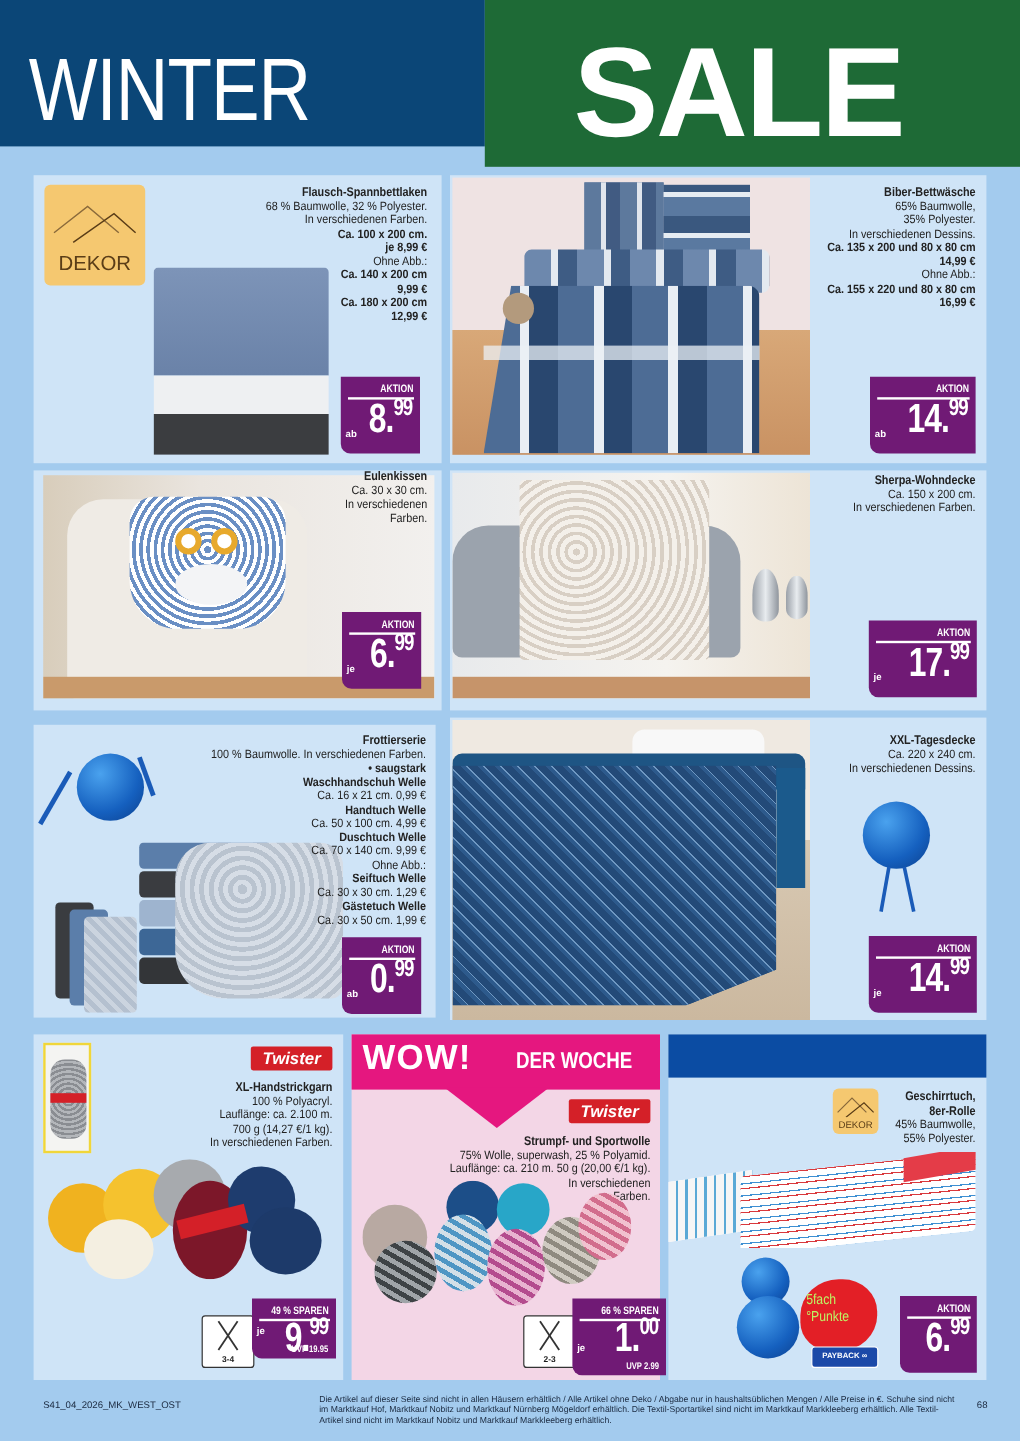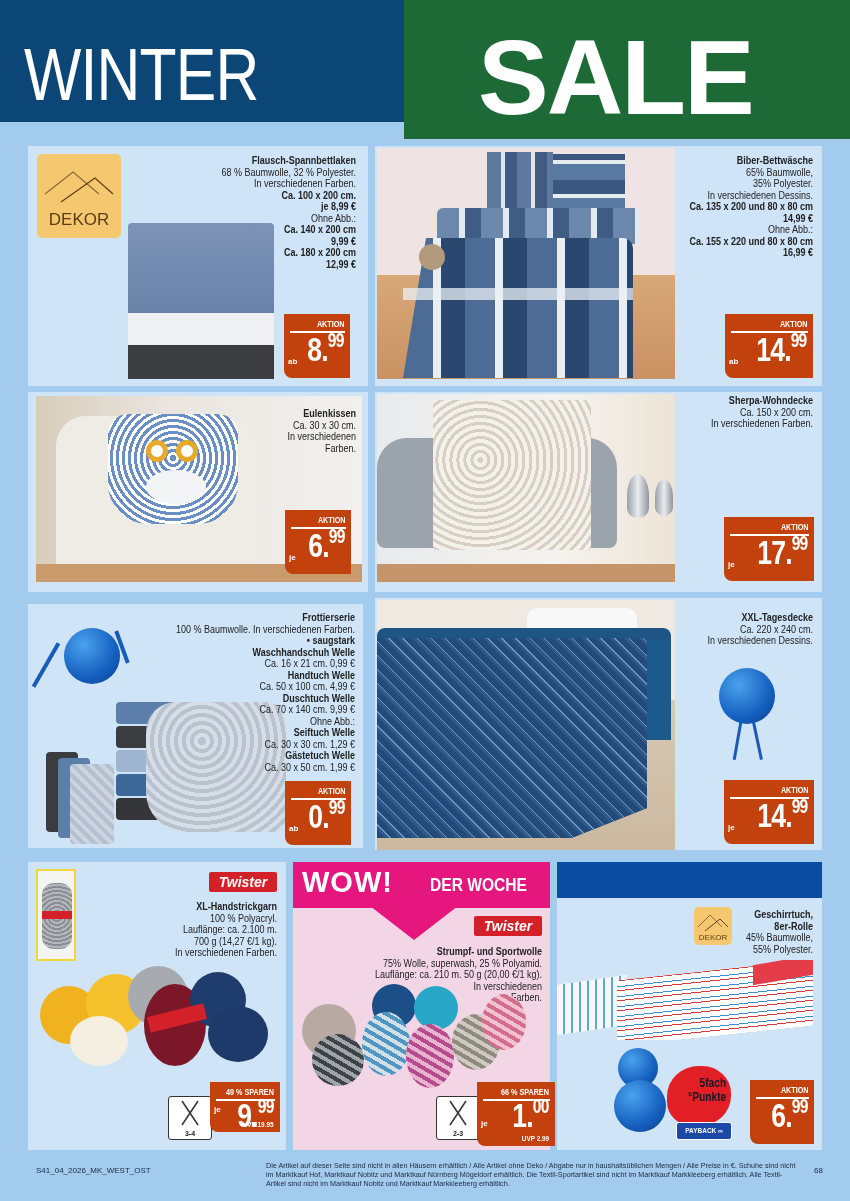--- a/index.html
+++ b/index.html
@@ -7,21 +7,21 @@
 .hdr-winter{position:absolute;left:0;top:0;width:404px;height:122px;background:#0b4677}
 .hdr-winter span{position:absolute;left:24px;top:38px;font-size:74px;color:#fff;font-weight:400;letter-spacing:-1px;transform:scaleX(.82);transform-origin:left;line-height:1}
 .hdr-sale{position:absolute;left:404px;top:0;width:446px;height:139px;background:#1e6a36}
 .hdr-sale span{position:absolute;left:74px;top:24px;font-size:106px;color:#fff;font-weight:700;line-height:1;letter-spacing:-2px}
 .panel{position:absolute;background:#cfe4f7}
 .img{position:absolute;overflow:hidden}
 .txt{position:absolute;text-align:right;font-size:10px;line-height:11.5px;color:#222}
 .txt .t{font-weight:700;font-size:10.5px;display:block;transform:scaleX(.86);transform-origin:right}
 .txt .l{display:block;transform:scaleX(.9);transform-origin:right;white-space:nowrap}
 .txt .b{font-weight:700}
-.price{position:absolute;width:66px;height:64px;background:#c2410c;border-radius:0 0 0 8px;color:#fff}
+.price{position:absolute;width:66px;height:64px;background:#701a75;border-radius:0 0 0 8px;color:#fff}
 .price .lab{position:absolute;right:6px;top:5px;font-size:9px;font-weight:700;transform:scaleX(.8);transform-origin:right;white-space:nowrap}
 .price .line{position:absolute;left:6px;right:5px;top:17px;height:1.5px;background:#fff}
 .price .pre{position:absolute;left:4px;bottom:12px;font-size:8px;font-weight:700}
 .price .main{position:absolute;right:6px;top:18px;font-size:34px;font-weight:700;line-height:1;transform:scaleX(.78);transform-origin:right;white-space:nowrap;letter-spacing:-1px}
 .price .main sup{font-size:20px;vertical-align:top;position:relative;top:-2px}
 .price .uvp{position:absolute;right:6px;bottom:3px;font-size:8px;font-weight:700;transform:scaleX(.8);transform-origin:right}
 .dekor{position:absolute;background:#f5c870;border-radius:5px;display:flex;align-items:flex-end;justify-content:center;color:#5a3d17}
 .twister{position:absolute;background:#d42028;color:#fff;font-style:italic;font-weight:700;border-radius:2px;text-align:center}
 .knit{position:absolute;width:44px;height:44px;border:1.5px solid #333;border-radius:3px;background:#fff}
 .mascot{position:absolute;border-radius:50%;background:radial-gradient(circle at 35% 30%,#4aa2ee,#1560bf 60%,#0c3f8c)}
@@ -100,21 +100,21 @@
 
 <div class="panel" style="left:28px;top:392px;width:340px;height:200px;"></div>
 <div class="img" style="left:36px;top:396px;width:326px;height:186px;background:linear-gradient(90deg,#d8cdbb,#eae5df 40%,#f2f0ee)">
   <div style="position:absolute;left:20px;top:20px;width:200px;height:166px;background:#efebe5;border-radius:30px 30px 6px 6px"></div>
   <div style="position:absolute;left:72px;top:18px;width:130px;height:110px;background:repeating-radial-gradient(circle at 50% 40%,#6a8fc4 0 3px,#fff 3px 6px);border-radius:20px 20px 40px 40px"></div>
   <div style="position:absolute;left:110px;top:44px;width:22px;height:22px;border-radius:50%;background:#fff;border:5px solid #e7a92c"></div>
   <div style="position:absolute;left:140px;top:44px;width:22px;height:22px;border-radius:50%;background:#fff;border:5px solid #e7a92c"></div>
   <div style="position:absolute;left:110px;top:74px;width:60px;height:34px;background:#f3f4f6;border-radius:50%"></div>
   <div style="position:absolute;left:0;top:168px;width:326px;height:18px;background:#c99a6b"></div>
 </div>
-<div class="txt" style="right:494px;top:408px;width:120px;">
+<div class="txt" style="right:494px;top:392px;width:120px;">
   <span class="t">Eulenkissen</span>
   <span class="l">Ca. 30 x 30 cm.</span>
   <span class="l">In verschiedenen</span>
   <span class="l">Farben.</span>
 </div>
 <div class="price" style="left:285px;top:510px;">
   <span class="lab">AKTION</span>
     <div class="line"></div>
   <span class="pre">je</span>
   <span class="main"><span>6.</span><sup>99</sup></span>
@@ -291,21 +291,21 @@
   <span class="l">45% Baumwolle,</span>
   <span class="l">55% Polyester.</span>
 </div>
 <div class="img" style="left:557px;top:960px;width:260px;height:80px;">
   <div style="position:absolute;left:0;top:20px;width:70px;height:50px;background:repeating-linear-gradient(90deg,#f6f6f6 0 6px,#5aa9d6 6px 8px),#fff;transform:skewY(-8deg)"></div>
   <div style="position:absolute;left:60px;top:10px;width:196px;height:66px;background:repeating-linear-gradient(0deg,#fff 0 5px,#d9383c 5px 6px,#fff 6px 9px,#3d8fd2 9px 10px),#fff;border-radius:4px;transform:skewY(-6deg)"></div>
   <div style="position:absolute;left:196px;top:0;width:60px;height:20px;background:#e43c48;transform:skewY(-10deg)"></div>
 </div>
 <div class="mascot" style="left:618px;top:1048px;width:40px;height:40px;"></div>
 <div class="mascot" style="left:614px;top:1080px;width:52px;height:52px;"></div>
-<div style="position:absolute;left:667px;top:1066px;width:64px;height:60px;background:#e31f26;border-radius:50% 45% 50% 40%;color:#0f172a;text-align:right;font-weight:700">
+<div style="position:absolute;left:667px;top:1066px;width:64px;height:60px;background:#e31f26;border-radius:50% 45% 50% 40%;color:#bef264;text-align:left;font-weight:400">
   <span style="display:block;font-size:12px;margin-top:10px;transform:scaleX(.85)">5fach</span>
   <span style="display:block;font-size:12px;transform:scaleX(.85)">°Punkte</span>
 </div>
 <div style="position:absolute;left:676px;top:1122px;width:56px;height:18px;background:#1c49a8;border:1.5px solid #fff;border-radius:3px;color:#fff;font-size:6.5px;font-weight:900;line-height:15px;text-align:center">
   <span>PAYBACK</span> <span>∞</span>
 </div>
 <div class="price" style="left:750px;top:1080px;width:64px;">
   <span class="lab">AKTION</span>
     <div class="line"></div>
   <span class="main"><span>6.</span><sup>99</sup></span>

